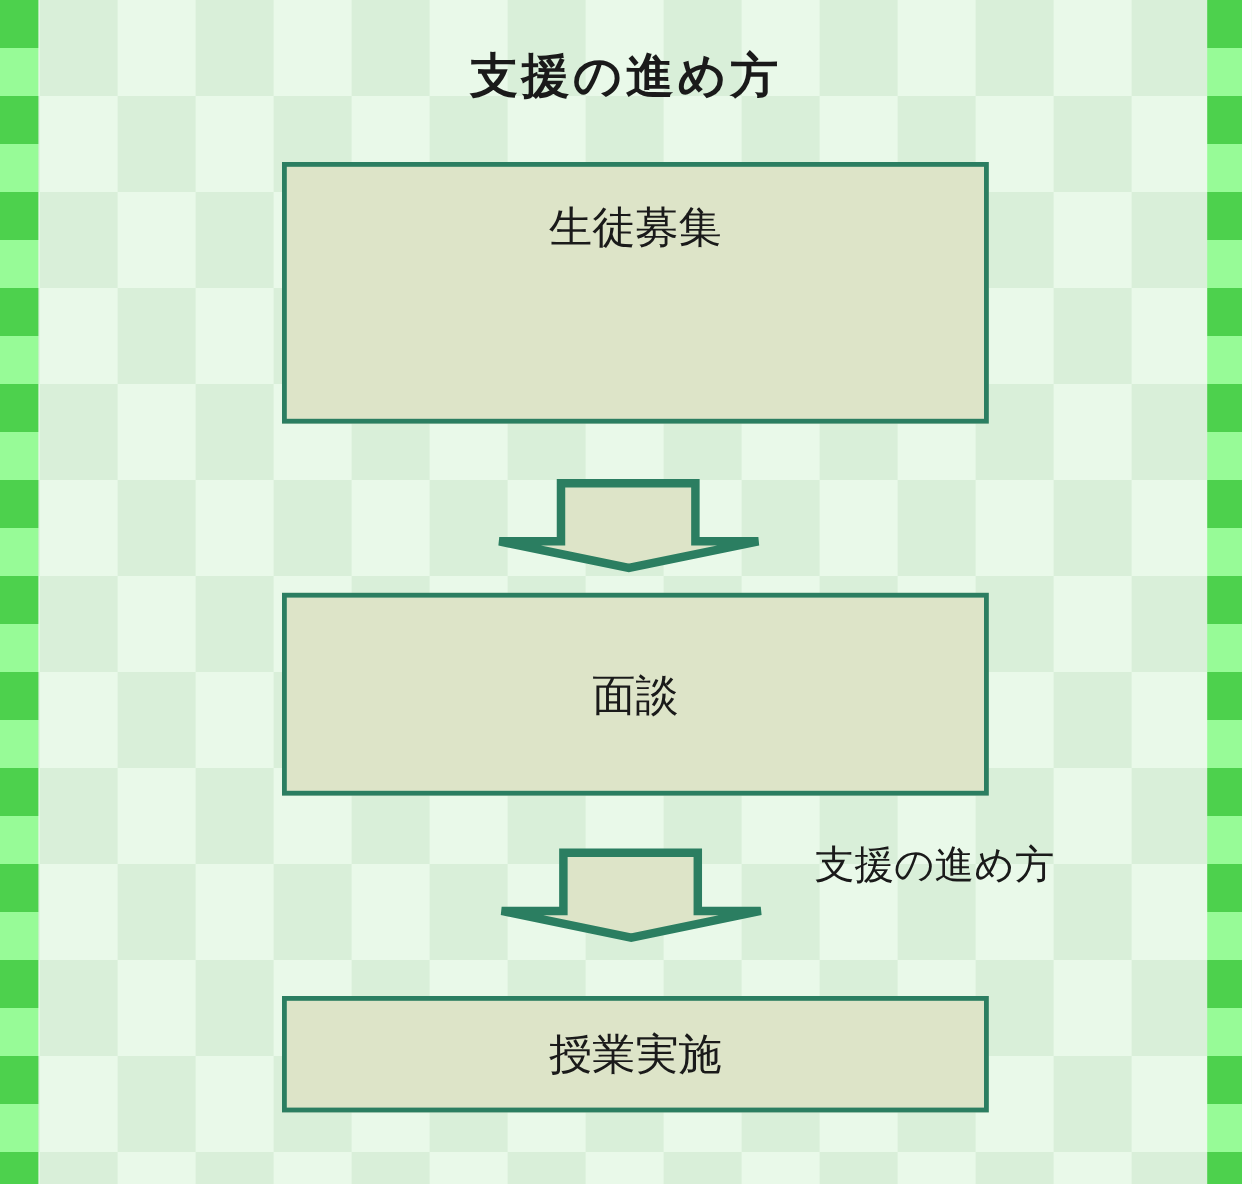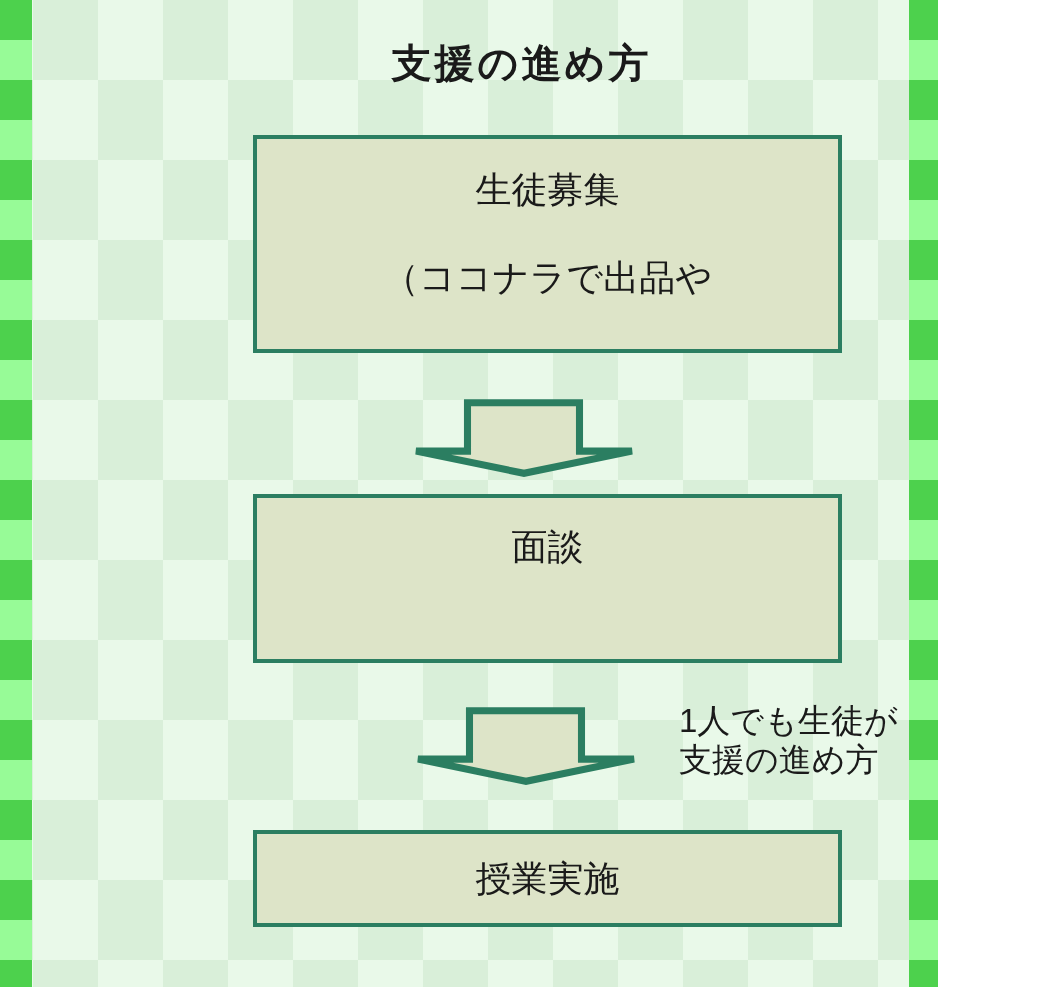--- a/index.html
+++ b/index.html
@@ -10,21 +10,21 @@
     --checker-dark: #d9efd9;
     --checker-light: #e9f9e9;
     --text: #1a1a1a;
   }
   * { margin: 0; padding: 0; box-sizing: border-box; }
   html, body { width: 1043px; }
   body { font-family: "Liberation Sans", sans-serif; color: var(--text); }
 
   .canvas {
     position: relative;
-    width: 938px;
+    width: 1035px;
     height: 987px;
     overflow: hidden;
     background-color: var(--checker-light);
     background-image: conic-gradient(
       var(--checker-dark) 0deg 90deg,
       var(--checker-light) 90deg 180deg,
       var(--checker-dark) 180deg 270deg,
       var(--checker-light) 270deg 360deg
     );
     background-size: 130px 160px;
@@ -58,26 +58,25 @@
 
   .box {
     position: absolute;
     left: 235px;
     width: 589px;
     background: var(--box-fill);
     border: 4px solid var(--box-border);
     text-align: center;
     font-size: 36px;
     color: var(--text);
-    margin-left: 18px;
   }
   .box .bline { line-height: 44px; min-height: 44px; white-space: nowrap; }
 
   .box.step1 { top: 135px; height: 218px; padding-top: 29px; }
-  .box.step2 { top: 494px; height: 169px; padding-top: 26px; }
+  .box.step2 { top: 494px; height: 169px; padding-top: 59px; }
   .box.step2 .bline { line-height: 45px; min-height: 45px; }
   .box.step3 {
     top: 830px; height: 97px;
     display: flex; align-items: center; justify-content: center; text-align: center;
   }
 
   .arrow {
     position: absolute;
     width: 222px;
     height: 80px;
@@ -107,37 +106,35 @@
 <div class="canvas">
 
   <div class="edge-strip left"></div>
   <div class="edge-strip right"></div>
 
   <h1 class="title">支援の進め方</h1>
 
   <div class="box step1">
     <div class="bline">生徒募集</div>
     <div class="bline"></div>
-    <div class="bline">（ココナラで出品や</div>
   </div>
 
   <svg class="arrow a1" viewBox="0 0 220 78" aria-hidden="true">
     <polygon points="54,4 165,4 165,52 217,52 110,74 3,52 54,52"></polygon>
   </svg>
 
   <div class="box step2">
     <div class="bline">面談</div>
   </div>
 
   <svg class="arrow a2" viewBox="0 0 220 78" aria-hidden="true">
     <polygon points="54,4 165,4 165,52 217,52 110,74 3,52 54,52"></polygon>
   </svg>
 
   <div class="note">
-    <div>1人でも生徒が</div>
     <div>支援の進め方</div>
   </div>
 
   <div class="box step3">
     <div class="bline">授業実施</div>
   </div>
 
 </div>
 
 </body></html>

